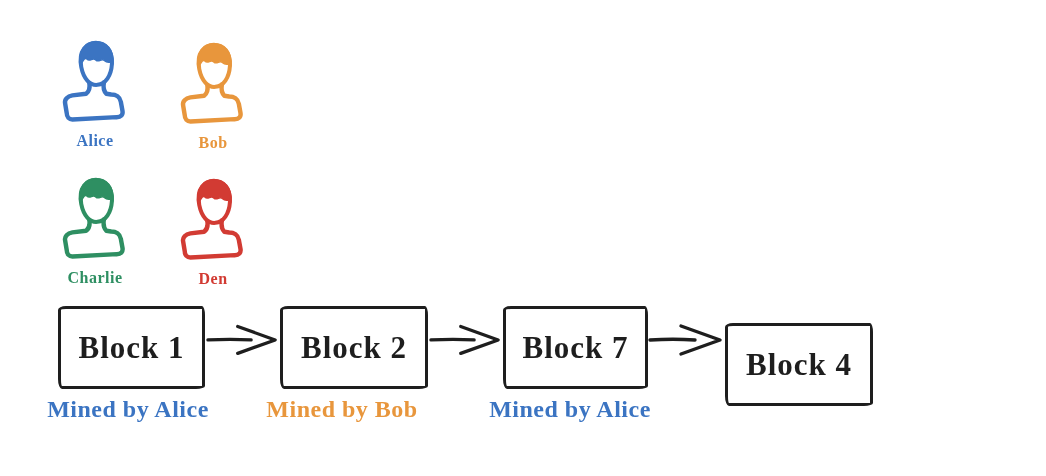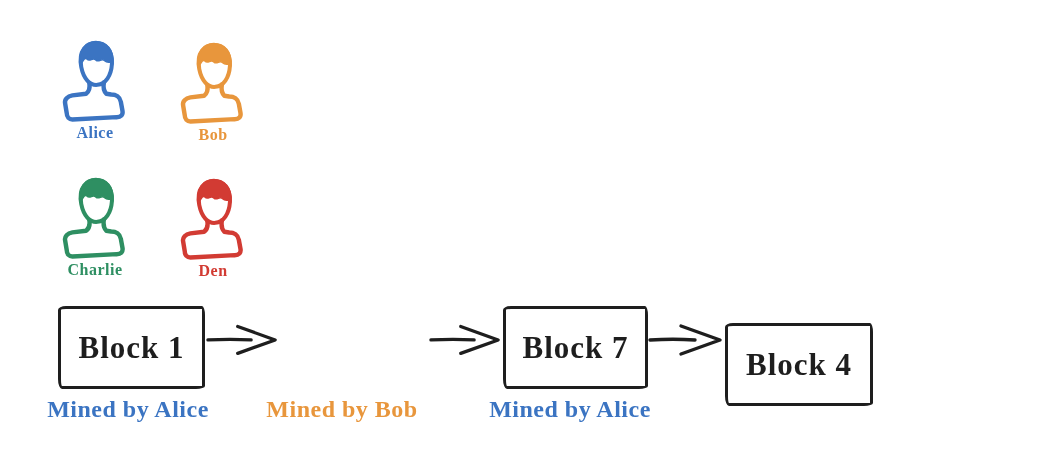--- a/index.html
+++ b/index.html
@@ -19,21 +19,21 @@
     width: 104px;
     display: flex;
     flex-direction: column;
     align-items: center;
   }
   .person svg { display: block; }
   .person-name {
     font-size: 16px;
     font-weight: 700;
     line-height: 1;
-    margin-top: 3px;
+    margin-top: 11px;
     letter-spacing: 0.5px;
   }
 
   
   .block {
     position: absolute;
     height: 83px;
     box-sizing: border-box;
     background: #ffffff;
     border: 3.5px solid var(--ink);
@@ -110,20 +110,23 @@
   <div class="person" style="left: 43px; top: 175px; color: rgb(46, 143, 98);">
     <svg width="86" height="84">
         <use href="#avatar-bust"></use>
       </svg>
     <div class="person-name">Charlie</div>
   </div>
 
   <div class="block" style="left:58px; top:306px; width:147px;">
     <span class="block-label">Block 1</span>
   </div>
+  <div class="block" style="left:280px; top:306px; width:148px;">
+    <span class="block-label">Block 2</span>
+  </div>
   <div class="block" style="left:503px; top:306px; width:145px;">
     <span class="block-label">Block 7</span>
   </div>
   <div class="block" style="left:725px; top:323px; width:148px;">
     <span class="block-label">Block 4</span>
   </div>
 
   <div class="arrow" style="left:206px; top:321px; color:#1e1e1e;">
     <svg width="73" height="36">
         <use href="#hand-arrow"></use>

